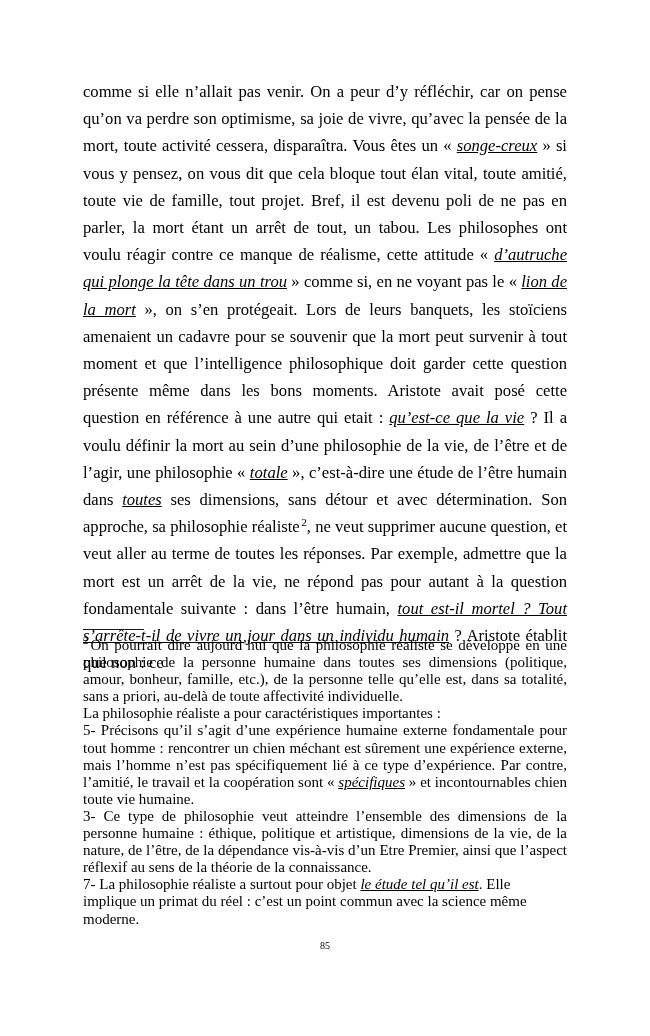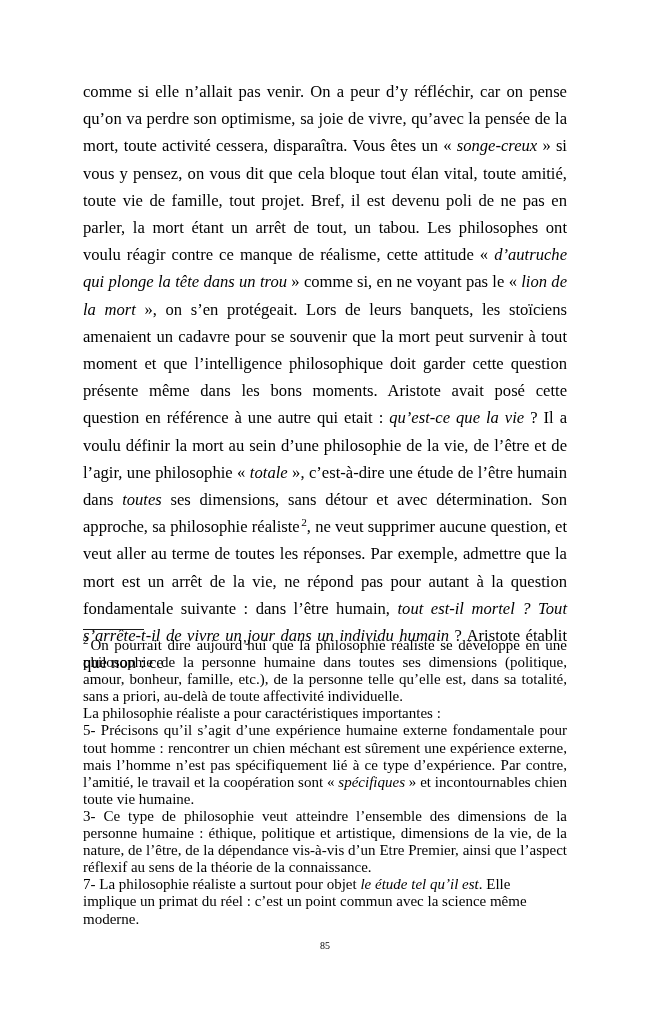--- a/index.html
+++ b/index.html
@@ -32,20 +32,21 @@
     text-justify: inter-word;
     hyphens: none;
   }
   .body-block p {
     margin: 0;
     text-indent: 0;
   }
 
   em, .it {
     font-style: italic;
+    text-decoration: underline;
   }
 
   sup.fn-ref {
     font-size: 0.68em;
     vertical-align: super;
     line-height: 0;
     padding-left: 1.5px;
   }
 
   

